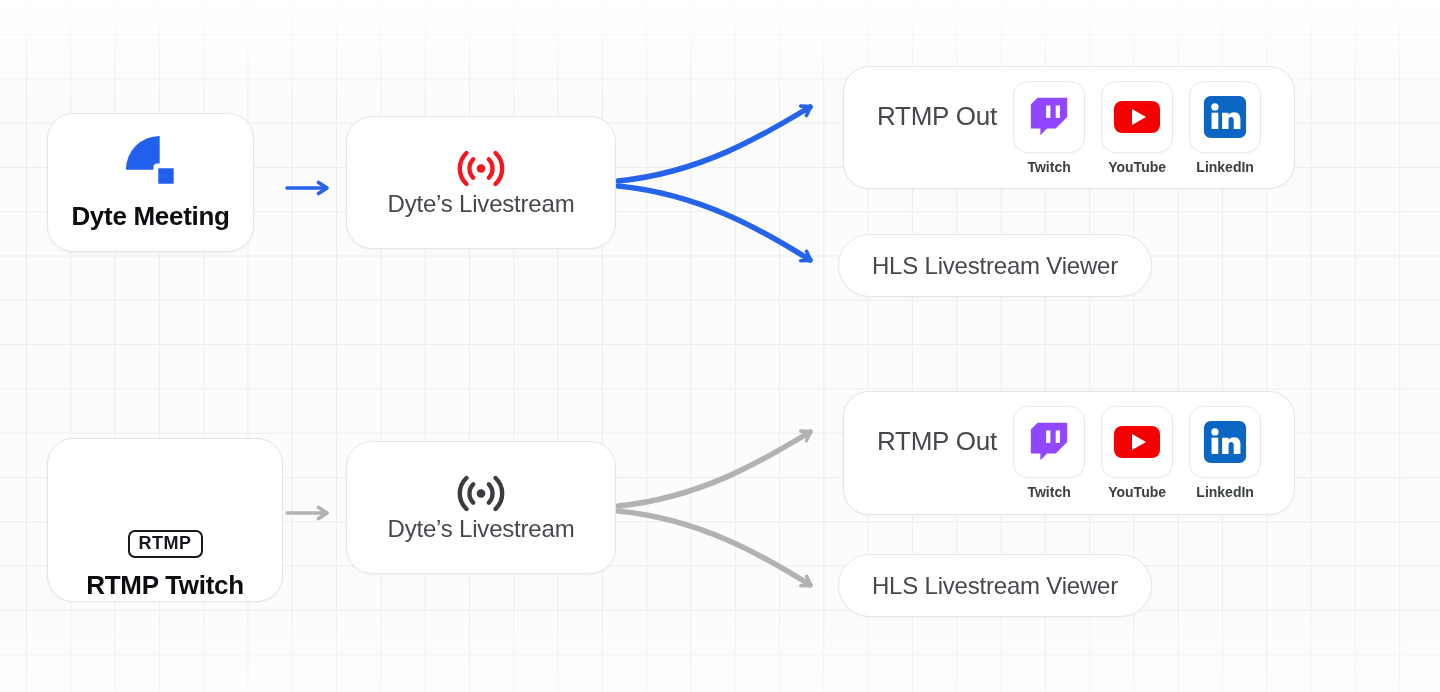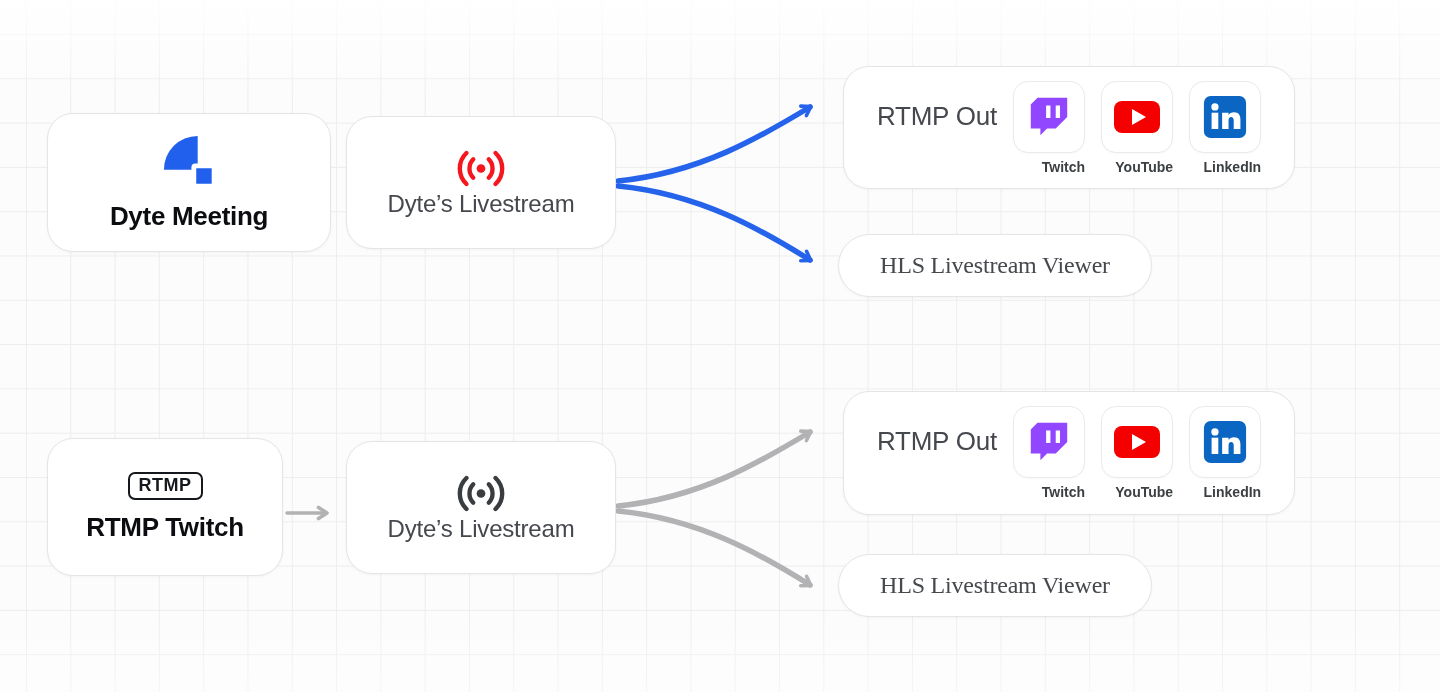--- a/index.html
+++ b/index.html
@@ -27,26 +27,26 @@
     position:absolute; z-index:2; background:#fff;
     border:1px solid #e4e5e8; border-radius:26px;
     box-shadow:0 1px 3px rgba(20,20,30,.04);
     display:flex; align-items:center; justify-content:center;
   }
   .col { flex-direction:column; }
 
   .title-dark { font-size:26px; font-weight:700; color:#0c0d10; letter-spacing:-0.3px; }
   .title-gray { font-size:24px; font-weight:500; color:#45484d; letter-spacing:-0.2px; }
 
-  .pill { border-radius:32px;font-family:Liberation Serif, serif; }
+  .pill { border-radius:32px; }
 
   .rtmp-row { gap:16px; }
   .rtmp-title { font-size:26px; font-weight:500; color:#45484d; margin-bottom:23px; letter-spacing:-0.2px; }
 
-  .dest { display:flex; flex-direction:column; align-items:flex-end; gap:6px; }
+  .dest { display:flex; flex-direction:column; align-items:center; gap:6px; }
   .dest-card {
     width:72px; height:72px; background:#fff; border:1px solid #e9eaec; border-radius:15px;
     box-shadow:0 1px 2px rgba(20,20,30,.03);
     display:flex; align-items:center; justify-content:center;
   }
   .dest-label { font-size:14px; font-weight:700; color:#3c4043; }
 
   .src-gap  { gap:12px; }
   .ls-gap   { }
 
@@ -72,21 +72,21 @@
 
     <path d="M287,188 L326,188" fill="none" stroke-width="3.5" stroke-linecap="round" marker-end="url(#head-blue)" stroke="#2563EB"></path>
     <path d="M618,181 C700,173 762,136 810,107" fill="none" stroke-width="5.5" stroke-linecap="round" marker-end="url(#head-blue)" stroke="#2563EB"></path>
     <path d="M618,186 C700,194 762,230 810,260" fill="none" stroke-width="5.5" stroke-linecap="round" marker-end="url(#head-blue)" stroke="#2563EB"></path>
 
     <path d="M287,513 L326,513" fill="none" stroke-width="3.5" stroke-linecap="round" marker-end="url(#head-gray)" stroke="#B2B2B4"></path>
     <path d="M618,506 C700,498 762,461 810,432" fill="none" stroke-width="5.5" stroke-linecap="round" marker-end="url(#head-gray)" stroke="#B2B2B4"></path>
     <path d="M618,511 C700,519 762,555 810,585" fill="none" stroke-width="5.5" stroke-linecap="round" marker-end="url(#head-gray)" stroke="#B2B2B4"></path>
   </svg>
 
-  <div class="node col src-gap" style="left:47px; top:113px; width:284px; height:139px;">
+  <div class="node col src-gap" style="left:47px; top:113px; width:207px; height:139px;">
     <svg width="56" height="56" viewBox="0 0 58 58">
       <path d="M3,38 A35,35 0 0 1 38,3 L38,38 Z" fill="#2160ED"></path>
       <rect x="34" y="34" width="21" height="21" rx="1.5" stroke="#ffffff" stroke-width="5" fill="#2160ED"></rect>
     </svg>
     <div class="title-dark">Dyte Meeting</div>
   </div>
 
   <div class="node col ls-gap" style="left:346px; top:116px; width:270px; height:133px;">
     <svg width="62" height="43" viewBox="0 0 64 44" fill="none">
       <circle cx="32" cy="22" r="4.5" fill="#F6161E"></circle>
@@ -132,21 +132,21 @@
         </svg>
       </div>
       <div class="dest-label">LinkedIn</div>
     </div>
   </div>
 
   <div class="node pill" style="left:838px; top:234px; width:314px; height:63px;">
     <div class="title-gray">HLS Livestream Viewer</div>
   </div>
 
-  <div class="node col src-gap" style="left:47px; top:438px; width:236px; height:138px;">
+  <div class="node col src-gap" style="left:47px; top:438px; width:236px; height:164px;justify-content:flex-end;">
     <span class="rtmp-badge">RTMP</span>
     <div class="title-dark">RTMP Twitch</div>
   </div>
 
   <div class="node col ls-gap" style="left:346px; top:441px; width:270px; height:133px;">
     <svg width="62" height="43" viewBox="0 0 64 44" fill="none">
       <circle cx="32" cy="22" r="4.5" fill="#3A3D40"></circle>
       <path d="M24,12.5 A13.5,13.5 0 0 0 24,31.5" stroke-width="4.5" stroke-linecap="round" stroke="#3A3D40"></path>
       <path d="M17,6 A22,22 0 0 0 17,38" stroke-width="4.5" stroke-linecap="round" stroke="#3A3D40"></path>
       <path d="M40,12.5 A13.5,13.5 0 0 1 40,31.5" stroke-width="4.5" stroke-linecap="round" stroke="#3A3D40"></path>

